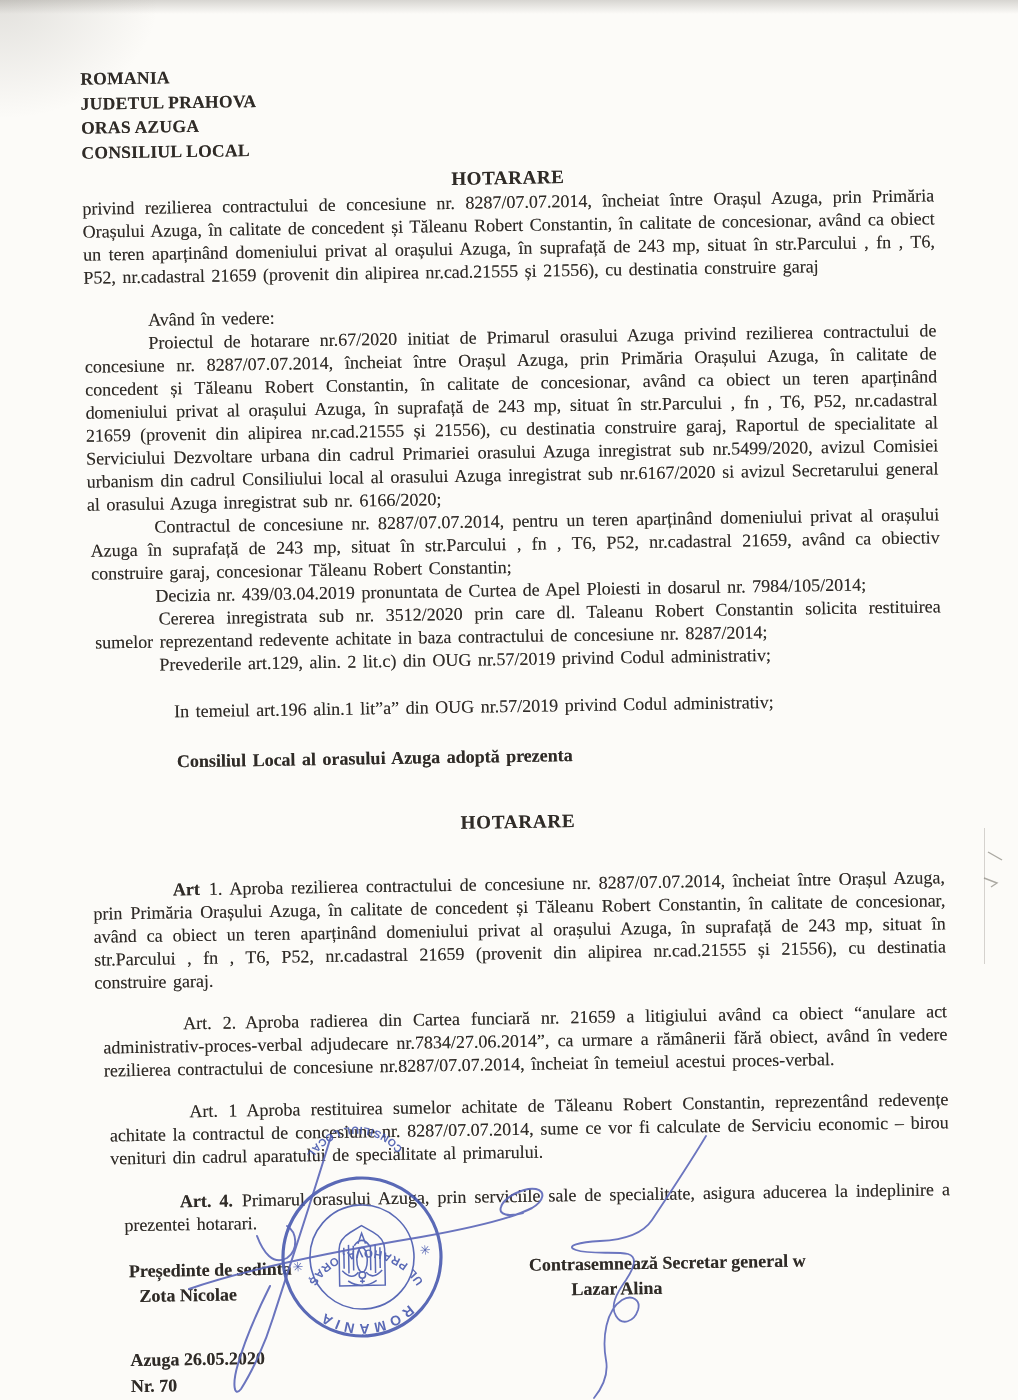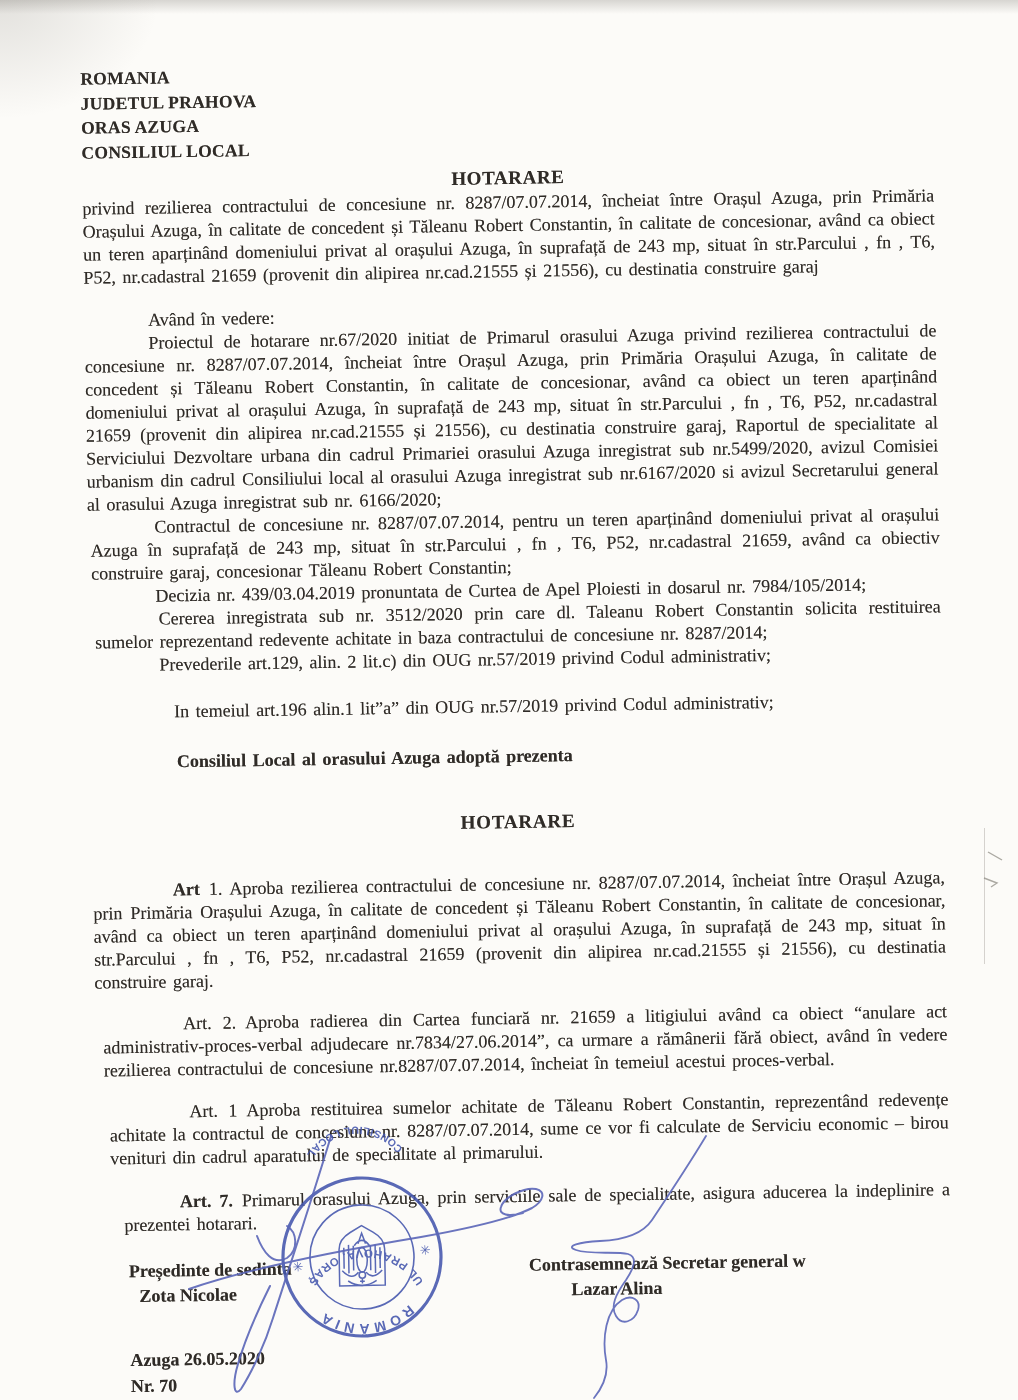--- a/index.html
+++ b/index.html
@@ -96,21 +96,21 @@
     <p class="adopt">Consiliul Local al orasului Azuga adoptă prezenta</p>
 
     <div class="title-second">HOTARARE</div>
 
     <p class="article a1"><span class="lbl lbl-bold">Art</span><span>1. Aproba  rezilierea contractului de concesiune nr. 8287/07.07.2014, încheiat între Orașul Azuga, prin Primăria Orașului Azuga, în calitate de concedent și Tăleanu Robert Constantin, în calitate de concesionar, având ca obiect un teren aparținând domeniului privat al orașului Azuga,  în suprafață de 243 mp, situat în str.Parcului , fn , T6, P52, nr.cadastral 21659 (provenit din alipirea nr.cad.21555 și 21556), cu destinatia construire garaj.</span></p>
 
     <p class="article a2"><span class="lbl">Art. 2.</span><span>Aproba radierea din Cartea funciară nr. 21659 a litigiului având ca obiect “anulare act administrativ-proces-verbal adjudecare nr.7834/27.06.2014”, ca urmare a rămânerii fără obiect, având în vedere rezilierea contractului de concesiune nr.8287/07.07.2014, încheiat în temeiul acestui proces-verbal.</span></p>
 
     <p class="article a3"><span class="lbl">Art. 1</span><span>Aproba restituirea sumelor achitate de Tăleanu Robert Constantin, reprezentând redevențe achitate la contractul de concesiune nr. 8287/07.07.2014, sume ce vor fi calculate de Serviciu economic – birou venituri din cadrul aparatului de specialitate al primarului.</span></p>
 
-    <p class="article a4"><span class="lbl lbl-bold">Art. 7.</span><span>Primarul orasului Azuga, prin serviciile sale de specialitate, asigura aducerea la indeplinire a prezentei hotarari.</span></p>
+    <p class="article a4"><span class="lbl lbl-bold">Art. 4.</span><span>Primarul orasului Azuga, prin serviciile sale de specialitate, asigura aducerea la indeplinire a prezentei hotarari.</span></p>
 
     <div class="sign-row">
       <div class="sign-left">
         <div>Președinte de sedinta</div>
         <div class="name">Zota Nicolae</div>
         <div class="date-block">
           <div>Azuga 26.05.2020</div>
           <div>Nr. 70</div>
         </div>
       </div>

